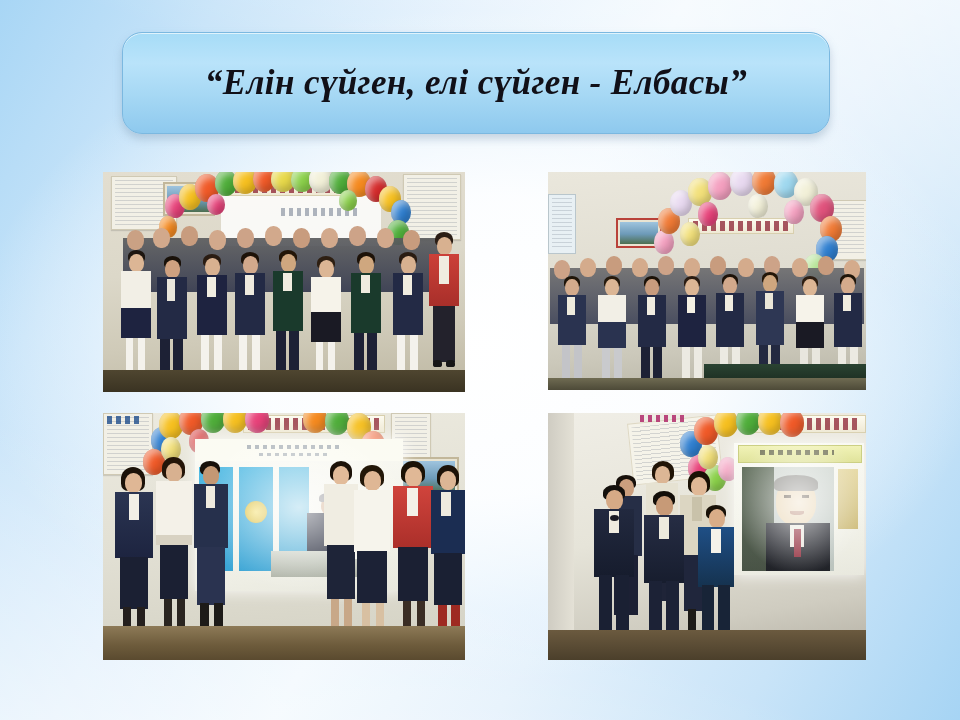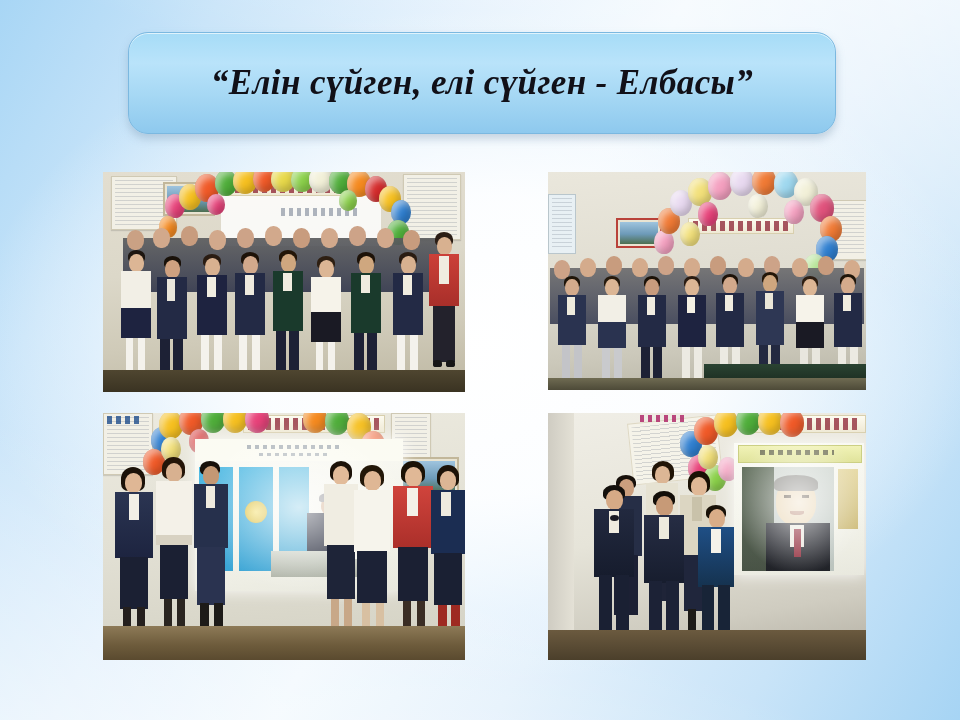--- a/index.html
+++ b/index.html
@@ -43,21 +43,20 @@
     width: 706px;
     height: 100px;
     border-radius: 20px;
     border: 1px solid #7bb8e0;
     background: linear-gradient(180deg, #a6dcf7 0%, #b9e3fa 30%, #a6d8f4 62%, #8ec9ee 100%);
     box-shadow: 0 5px 9px rgba(120,150,175,0.38), inset 0 1px 0 rgba(255,255,255,0.65);
     display: flex;
     align-items: center;
     justify-content: center;
     z-index: 4;
-    margin-left: 6px;
   }
   #title-text {
     font-family: "Liberation Serif", "DejaVu Serif", serif;
     font-style: italic;
     font-weight: bold;
     font-size: 35px;
     color: #111018;
     letter-spacing: 0.4px;
     white-space: nowrap;
     text-align: center;

